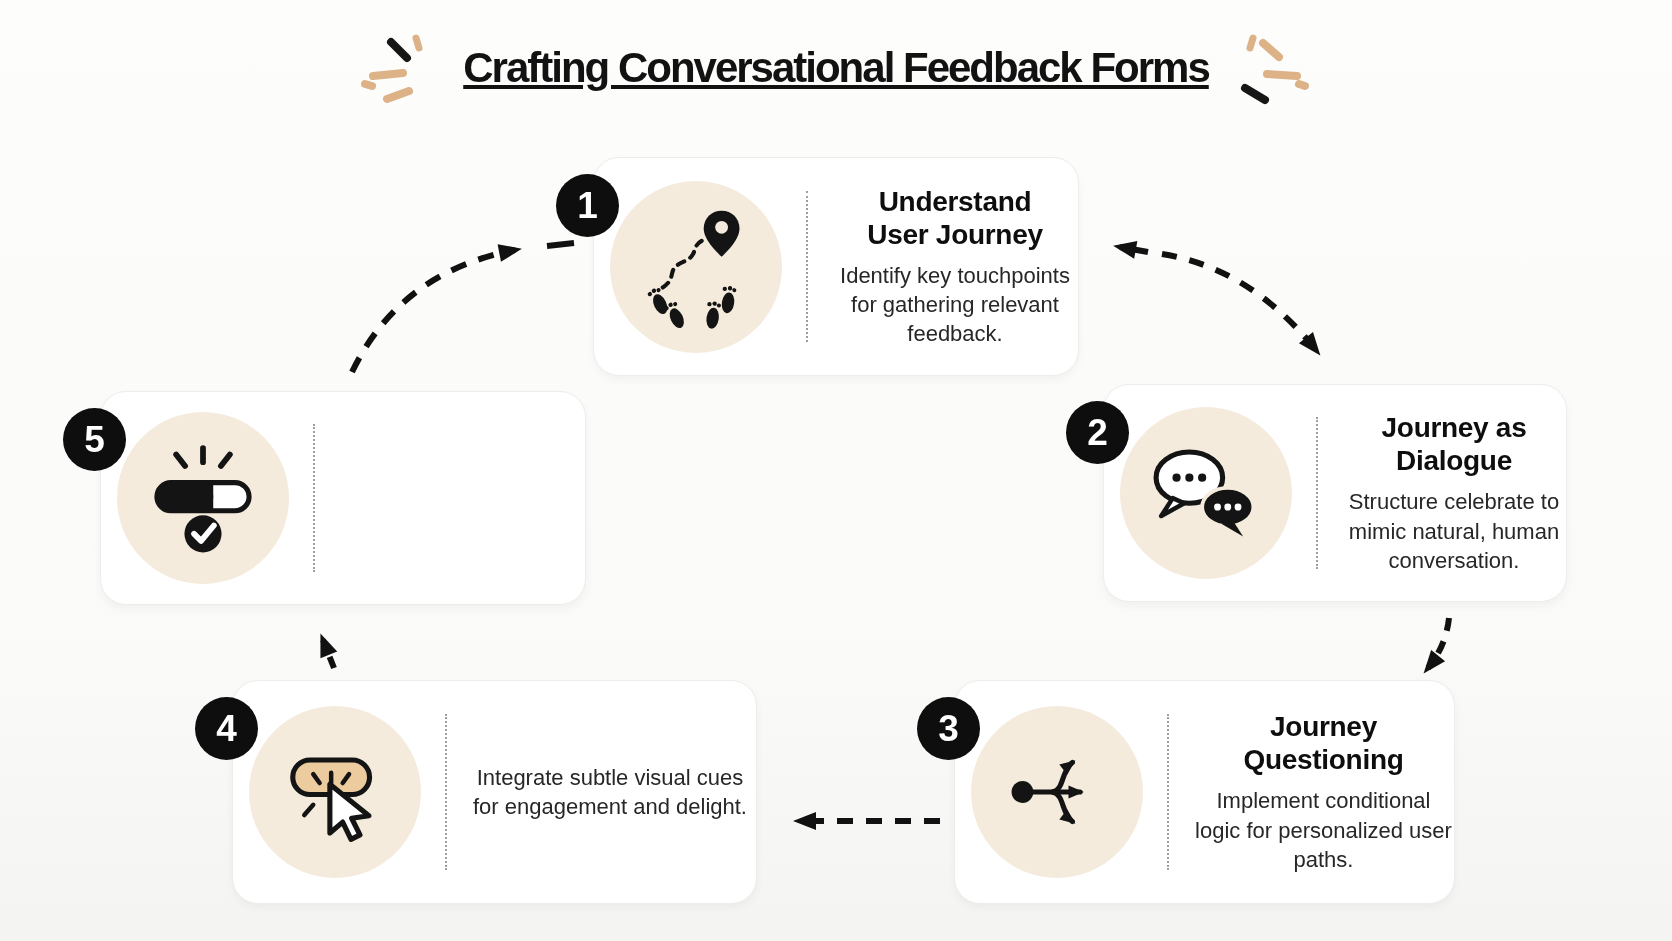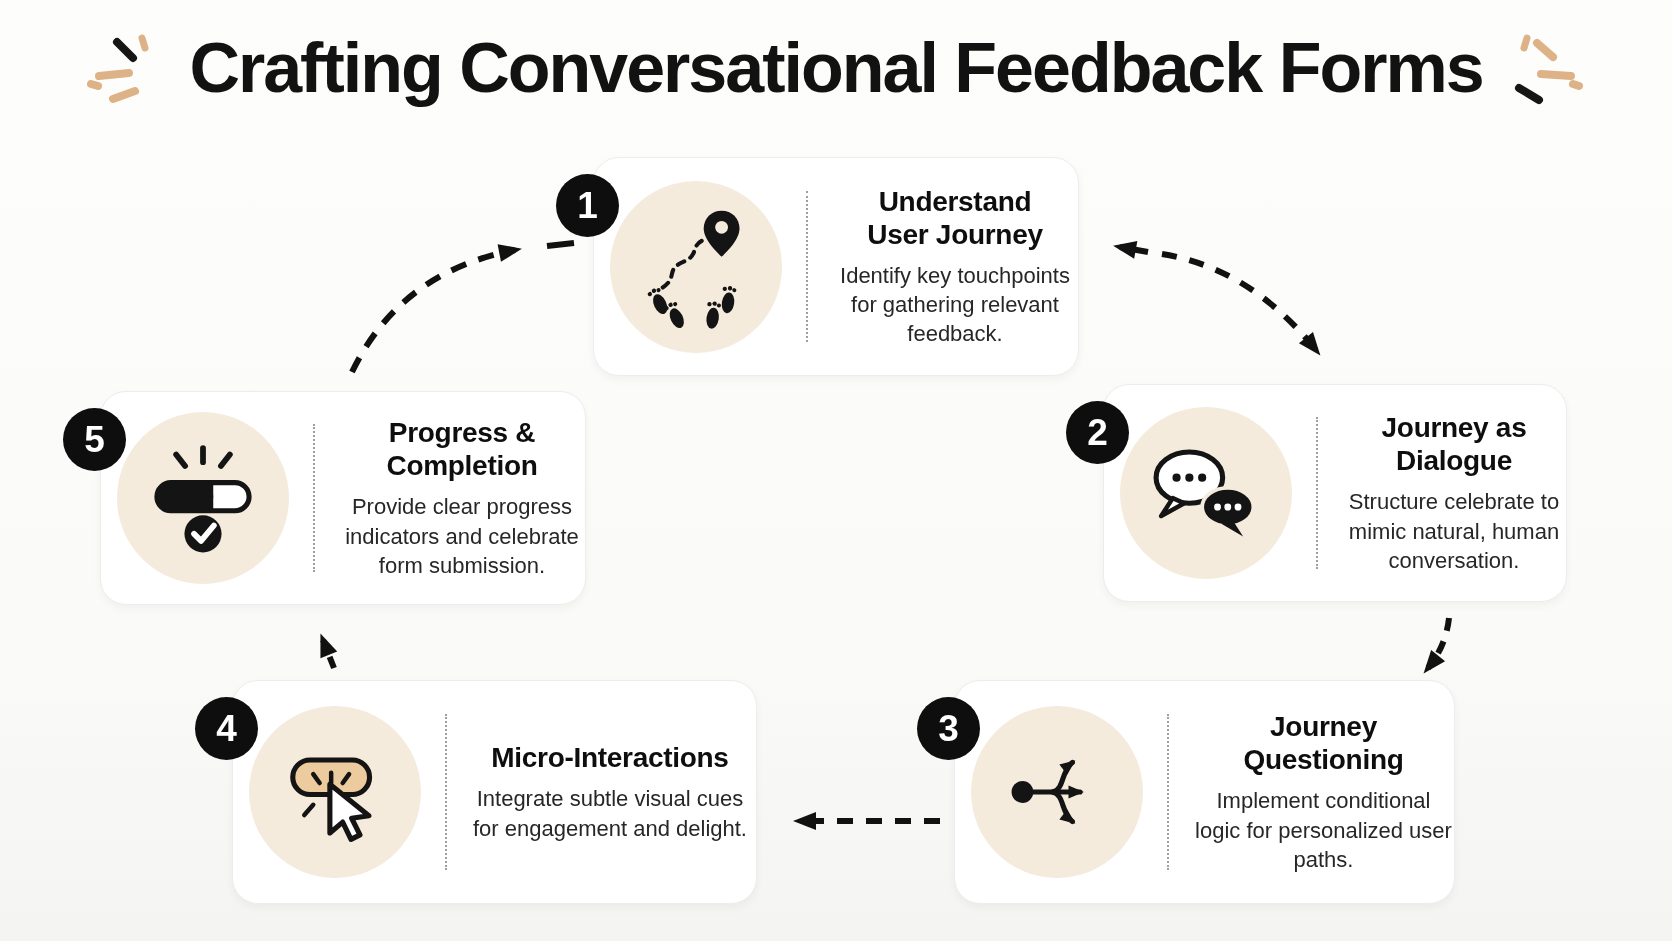--- a/index.html
+++ b/index.html
@@ -8,22 +8,23 @@
     position:relative; width:1672px; height:941px; overflow:hidden;
     background:linear-gradient(180deg,#fdfdfc 0%, #fafaf8 70%, #f4f4f2 100%);
     font-family:"Liberation Sans","DejaVu Sans",sans-serif;
   }
   
   .title-row {
     position:absolute; top:26px; left:0; width:100%;
     display:flex; align-items:center; justify-content:center; gap:24px;
   }
   .page-title {
-    font-size:70px; font-weight:700; letter-spacing:-2px; color:#121212;
+    font-size:42px; font-weight:700; letter-spacing:-2px; color:#121212;
     white-space:nowrap;
+    text-decoration:underline;
   }
   
   .card {
     position:absolute; background:#ffffff; border:1px solid #ededeb;
     border-radius:26px; box-shadow:0 4px 10px rgba(0,0,0,0.045);
     display:flex; align-items:center;
   }
   .badge {
     position:absolute; left:-38px; top:16px; width:63px; height:63px;
     border-radius:50%; background:#0e0e0e; color:#ffffff;
@@ -185,21 +186,20 @@
           <line x1="38" y1="43" x2="33" y2="36"></line>
           <line x1="47" y1="43" x2="47" y2="35"></line>
           <line x1="56" y1="43" x2="61" y2="36"></line>
           <line x1="33" y1="60" x2="26" y2="68"></line>
         </g>
         <path d="M46,44 L46,82 L56,73.5 L62.5,87 L69.5,83.5 L63,70.5 L76.5,68.5 Z" fill="#ffffff" stroke="#141414" stroke-width="4" stroke-linejoin="round"></path>
       </svg>
     </div>
     <div class="v-divider"></div>
     <div class="content">
-      <h2><span>Micro-Interactions</span></h2>
       <p>Integrate subtle visual cues for engagement and delight.</p>
     </div>
   </div>
 
   <div class="card" style="left:100px; top:391px; width:486px; height:214px;">
     <div class="badge">
         <span>5</span>
       </div>
     <div class="icon-circle">
       <svg width="128" height="128" viewBox="0 0 100 100">
@@ -209,24 +209,20 @@
           <line x1="64" y1="25" x2="71" y2="16"></line>
         </g>
         <rect x="14" y="38" width="72" height="22" rx="11" fill="#ffffff" stroke="#141414" stroke-width="4"></rect>
         <rect x="14" y="38" width="44" height="22" rx="11" fill="#141414"></rect>
         <rect x="36" y="38" width="22" height="22" fill="#141414"></rect>
         <circle cx="50" cy="78" r="14.5" fill="#141414"></circle>
         <path d="M43,78 L48.5,83.5 L58.5,71.5" fill="none" stroke="#ffffff" stroke-width="4.5" stroke-linecap="round" stroke-linejoin="round"></path>
       </svg>
     </div>
     <div class="v-divider"></div>
-    <div class="content">
-      <h2><span>Progress &amp;</span><br><span>Completion</span></h2>
-      <p>Provide clear progress indicators and celebrate form submission.</p>
-    </div>
   </div>
 
   <svg class="connector-layer" viewBox="0 0 1672 941">
     <defs>
       <marker id="ah" markerUnits="userSpaceOnUse" markerWidth="30" markerHeight="26" refX="18" refY="11" orient="auto">
         <path d="M2,2 L25,11 L2,20 Z" fill="#111111"></path>
       </marker>
     </defs>
     <g fill="none" stroke="#111111" stroke-width="6">
       <path d="M352,372 Q400,272 515,250" stroke-dasharray="16 13" marker-end="url(#ah)"></path>

